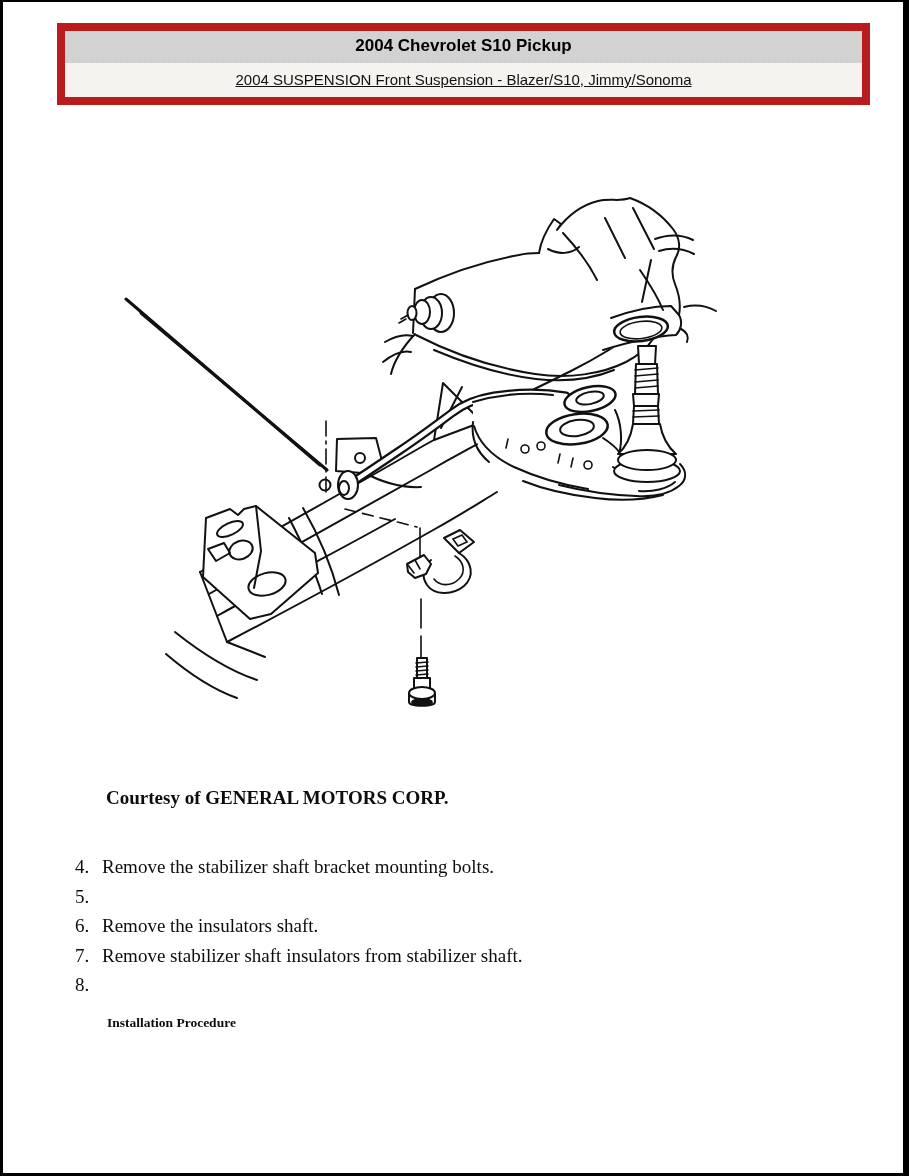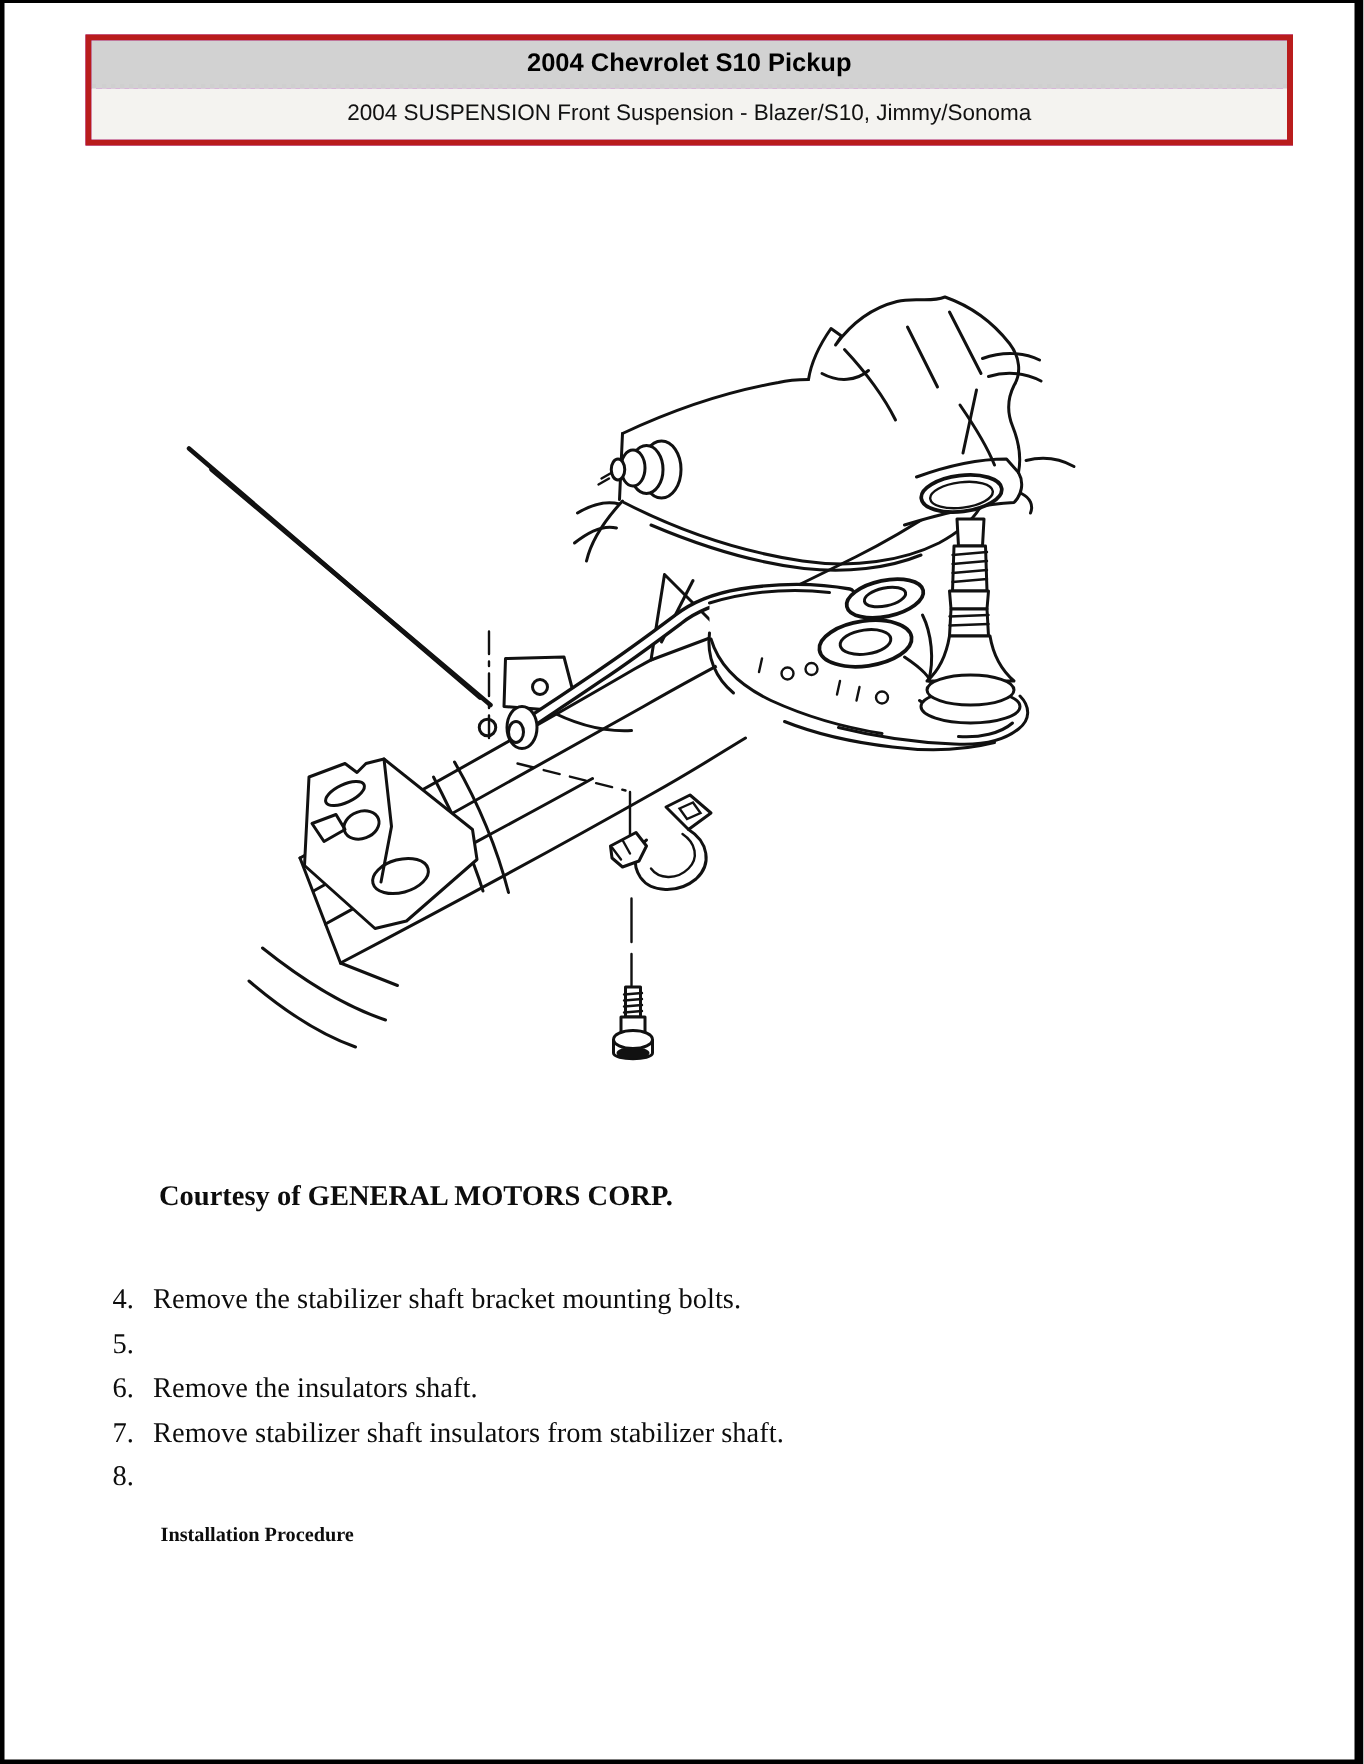--- a/index.html
+++ b/index.html
@@ -5,32 +5,32 @@
   html,body { margin:0; padding:0; background:#fff; }
   .page {
     position:relative; width:909px; height:1176px; background:#ffffff;
     border-top:2px solid #000; border-left:3px solid #000;
     border-right:6px solid #000; border-bottom:3px solid #000;
     box-sizing:border-box; overflow:hidden;
     font-family:"Liberation Serif", serif; color:#0d0d0d;
   }
   .doc-header {
     position:absolute; left:54px; top:21px; width:797px;
-    border:4px solid #b91c1c; background:#a21caf;
+    border:8px solid #b91c1c; background:#b91c1c;
   }
   .doc-header .row1 {
     background:#d2d2d2; text-align:center;
     font-family:"Liberation Sans", sans-serif; font-weight:bold;
     font-size:17px; padding:5px 0 4px 0; color:#000;
     border-bottom:3px dotted #cfcfcf;
   }
   .doc-header .row2 {
     background:#f4f3f0; text-align:center;
     font-family:"Liberation Sans", sans-serif;
-    font-size:15px; padding:8px 0 9px 0; color:#111;
+    font-size:15px; padding:8px 0 9px 0; color:#111;text-decoration:underline;
   }
   .figure-wrap { position:absolute; left:90px; top:130px; width:730px; height:620px; }
   .fig-caption { position:absolute; left:103px; top:781px; font-weight:bold; font-size:19px; line-height:29px; }
   .fig-caption .cap1 { text-decoration:underline; }
   .steps { position:absolute; left:72px; top:850px; width:700px; font-size:19px; }
   .step-row { display:flex; line-height:29.6px; }
   .step-num { width:27px; flex:0 0 27px; }
   .section-heading { position:absolute; left:56px; top:1013px; font-weight:bold; font-size:13.5px;margin-left:48px; }
   svg .ln { fill:none; stroke:#111; stroke-width:2; stroke-linecap:round; stroke-linejoin:round; }
   svg .lnthin { fill:none; stroke:#111; stroke-width:1.6; stroke-linecap:round; }

